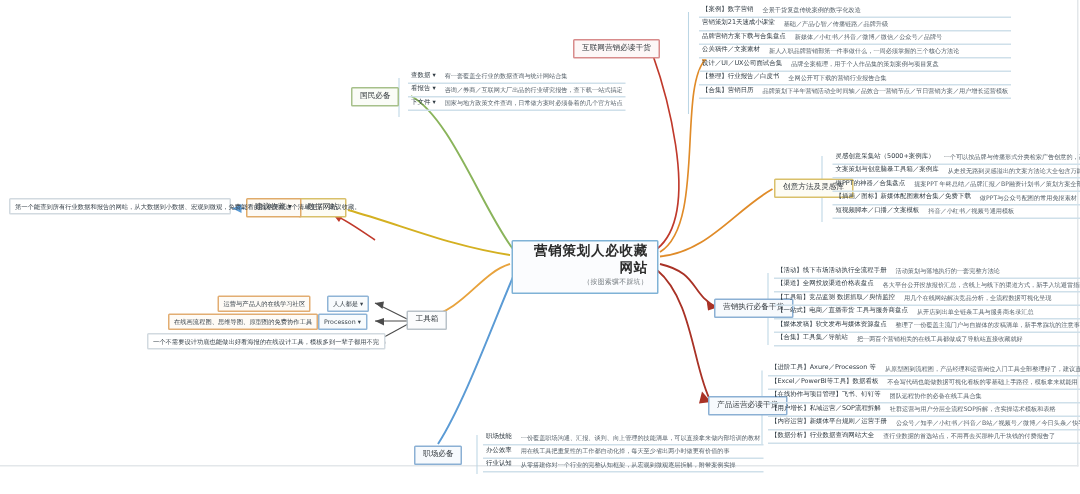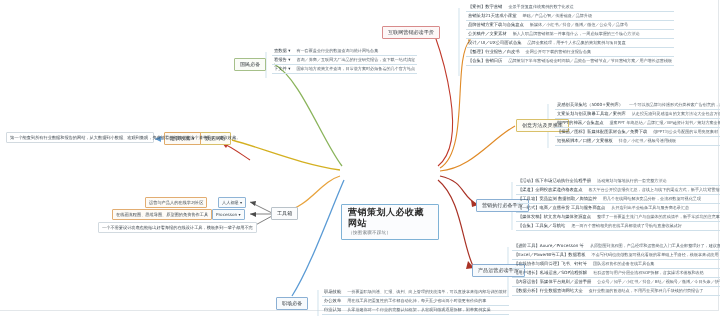--- a/index.html
+++ b/index.html
@@ -13,21 +13,21 @@
   #edges{position:absolute;left:0;top:0;width:720px;height:329px;pointer-events:none;}
   .canvas-frame{
     position:absolute;left:0;top:0;width:719px;height:311px;
     border-right:1px solid #e3e7ea;border-bottom:1px solid #e3e7ea;
     box-sizing:border-box;
   }
   
   .node{position:absolute;box-sizing:border-box;background:#fff;}
   .root{
     border:1px solid #7fb2d6;background:#fbfcfe;
-    padding:2px 6px 3px 6px;text-align:left;border-radius:1px;margin-top:44px;
+    padding:2px 6px 3px 6px;text-align:right;border-radius:1px;
   }
   .root .t1{font-size:9px;color:#2b2b2b;letter-spacing:.5px;line-height:11px;font-weight:bold;}
   .root .t2{font-size:4.6px;color:#6d7479;line-height:7px;letter-spacing:.2px;}
   .branch{
     padding:2px 5px;border-radius:1px;font-size:5.1px;line-height:7px;
     color:#343a3f;white-space:nowrap;text-align:center;
   }
   .b-red{border:1px solid #d88b8b;background:#fdf7f7;}
   .b-orange{border:1px solid #e0ab6a;background:#fdfaf5;}
   .b-yellow{border:1px solid #d9c06a;background:#fdfcf4;}

